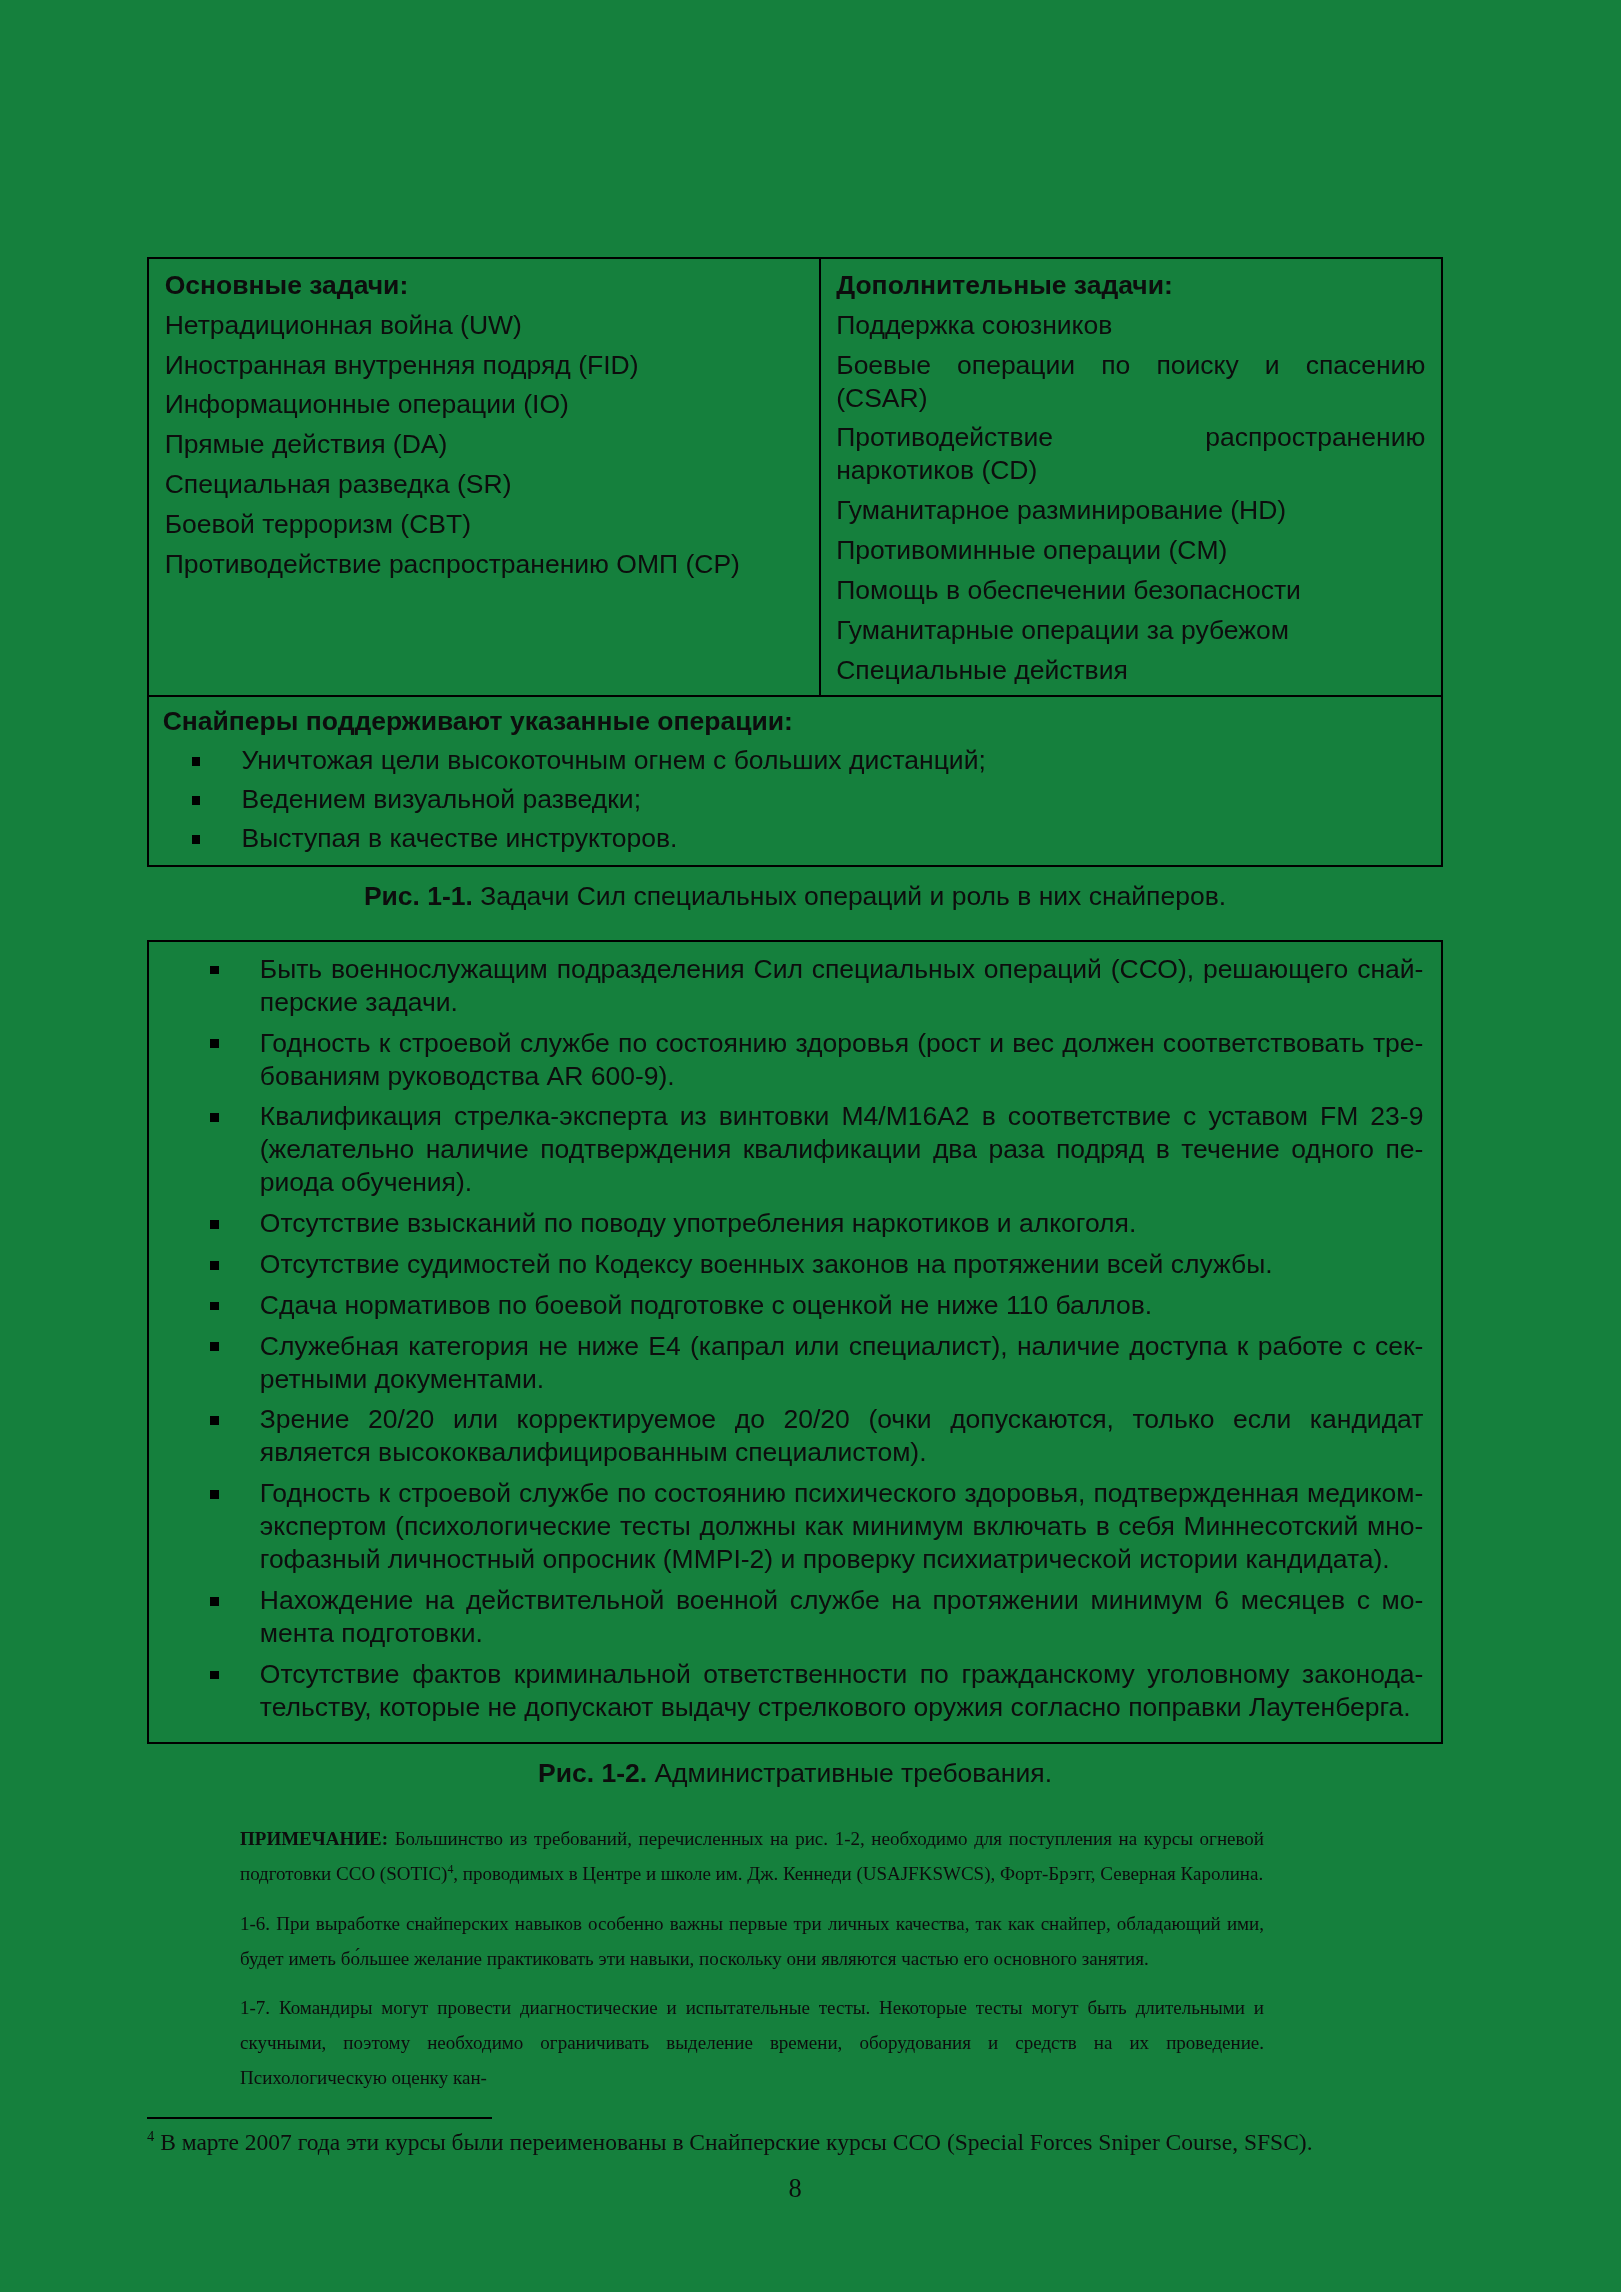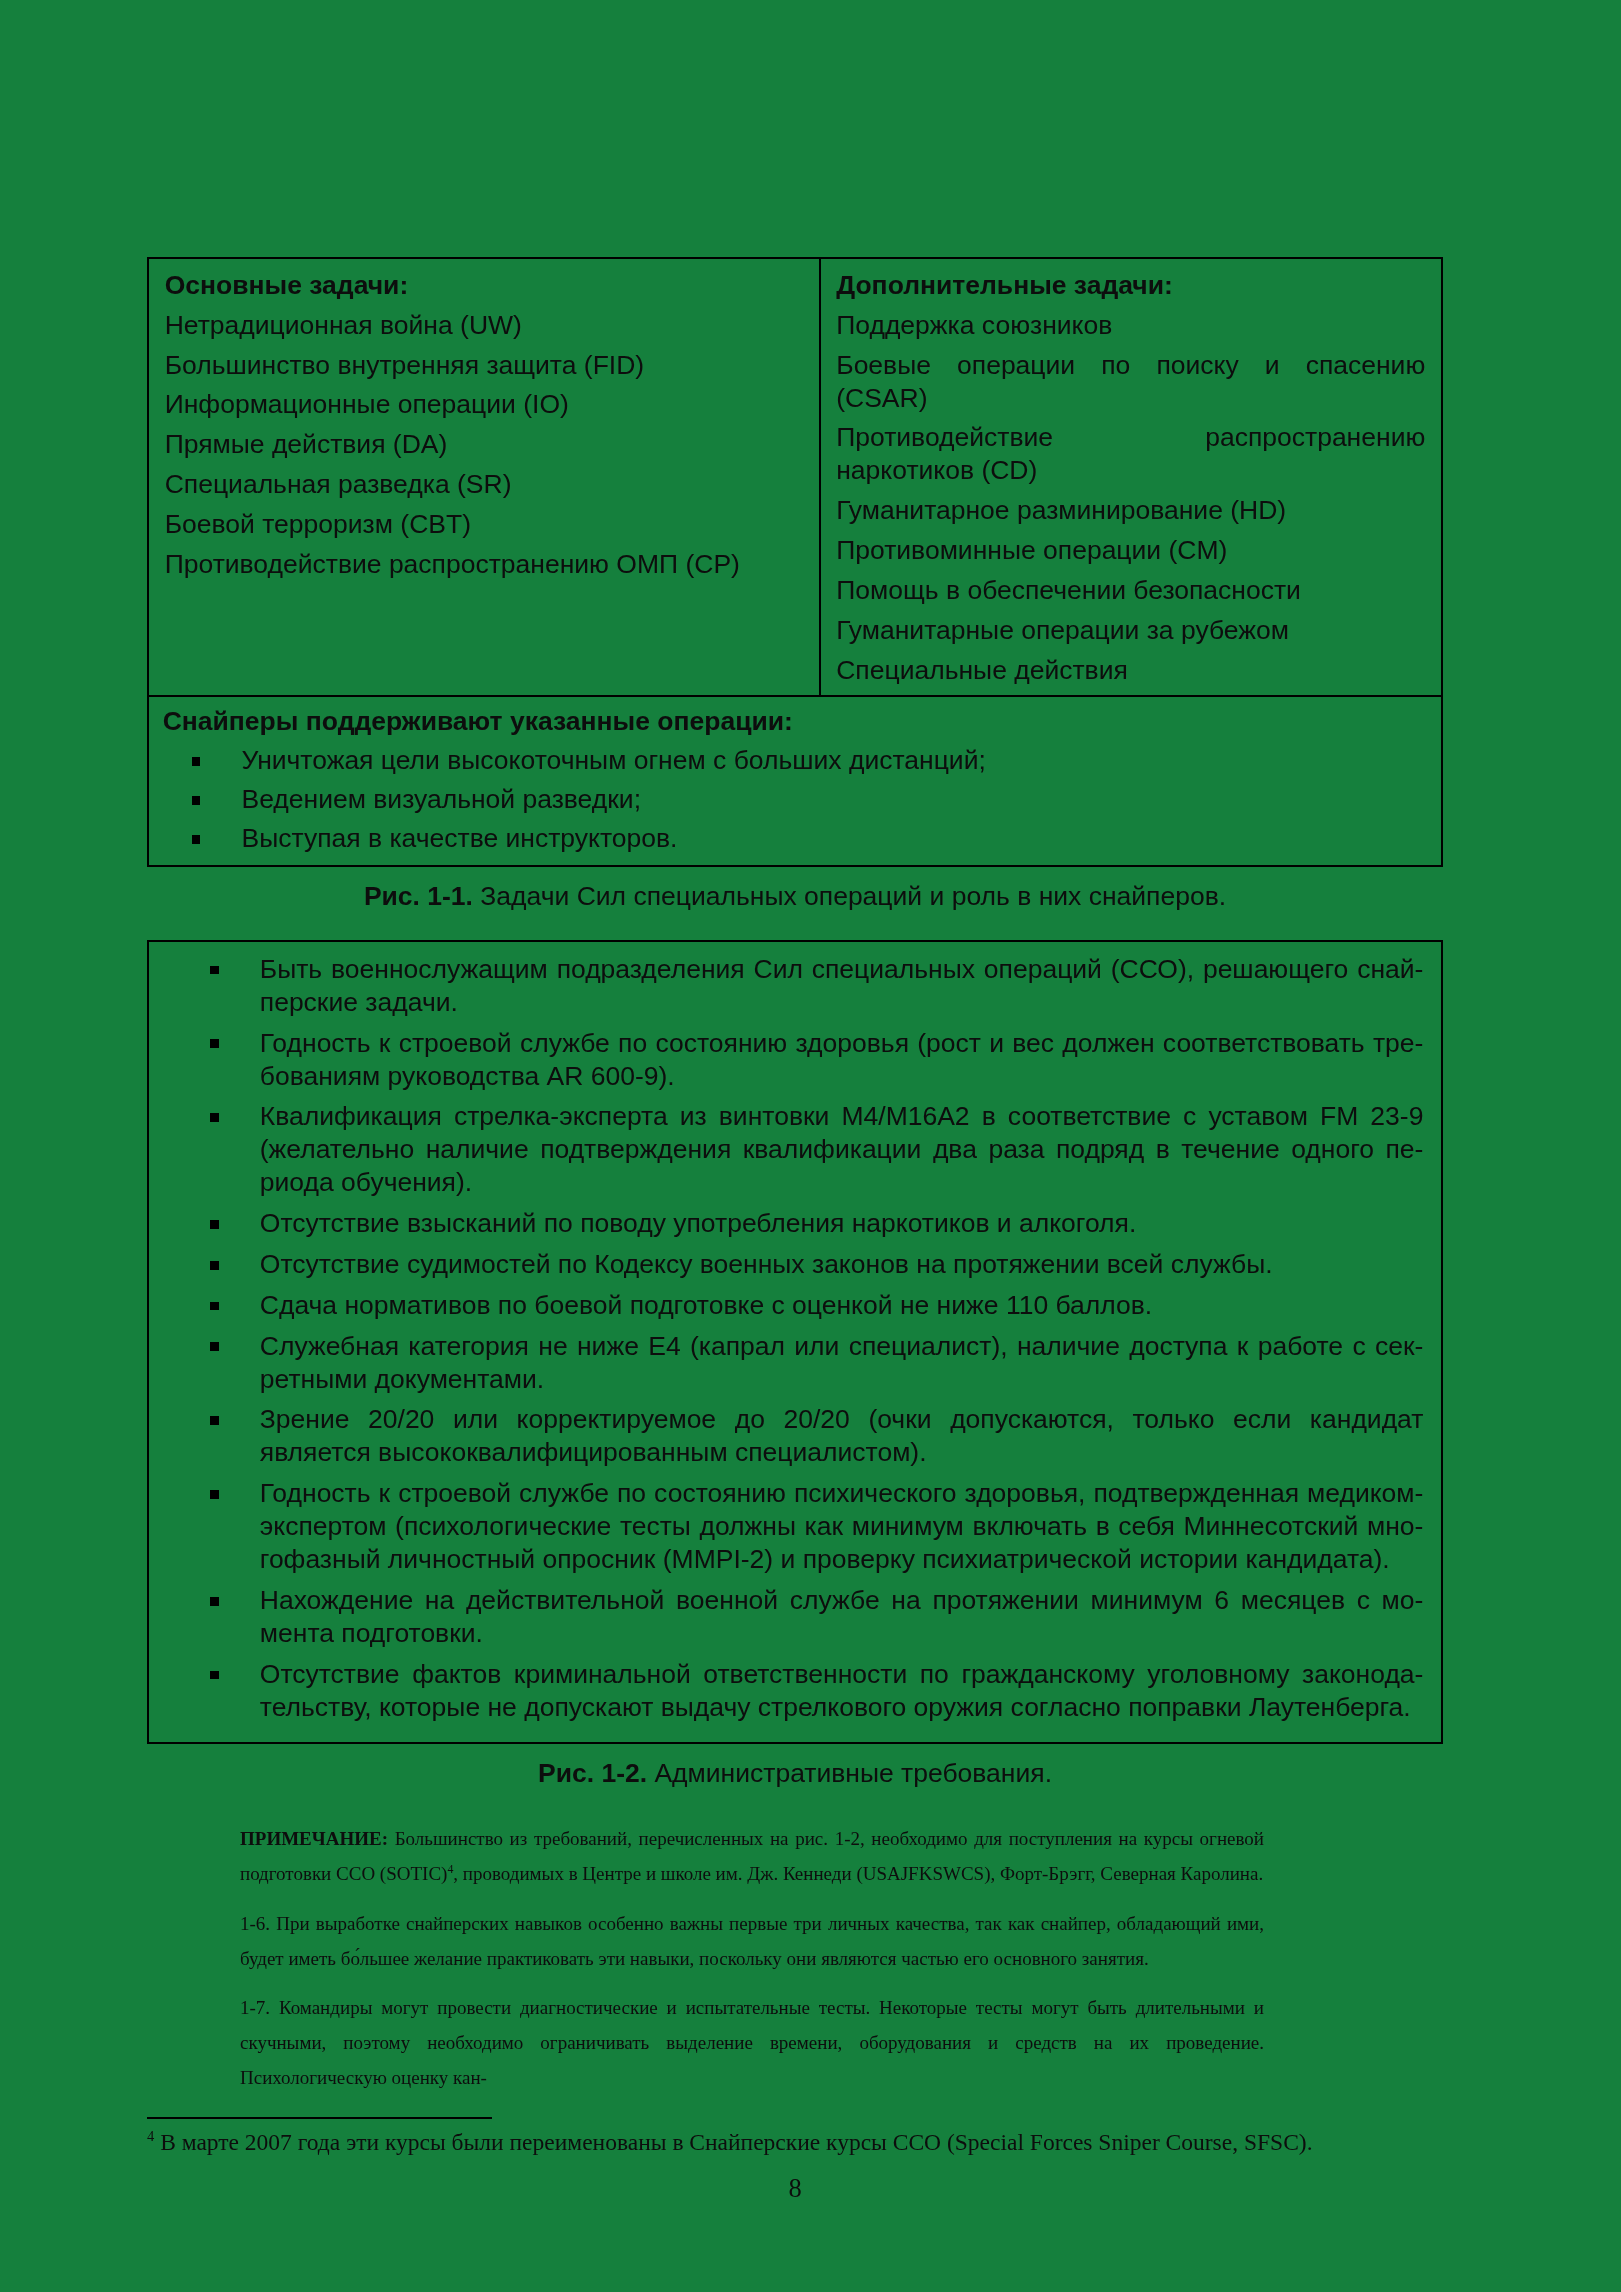--- a/index.html
+++ b/index.html
@@ -82,21 +82,21 @@
 <body>
 
 <div class="page">
   <div class="content">
 
     <div class="box">
       <div class="fig1-cols">
         <div class="col col-left">
           <div class="col-header">Основные задачи:</div>
           <div class="task-item">Нетрадиционная война (UW)</div>
-          <div class="task-item">Большинство внутренняя защита (FID)</div>
+          <div class="task-item">Иностранная внутренняя подряд (FID)</div>
           <div class="task-item">Информационные операции (IO)</div>
           <div class="task-item">Прямые действия (DA)</div>
           <div class="task-item">Специальная разведка (SR)</div>
           <div class="task-item">Боевой терроризм (CBT)</div>
           <div class="task-item">Противодействие распространению ОМП (CP)</div>
         </div>
         <div class="col col-right">
           <div class="col-header">Дополнительные задачи:</div>
           <div class="task-item">Поддержка союзников</div>
           <div class="task-item">Боевые операции по поиску и спасению (CSAR)</div>

